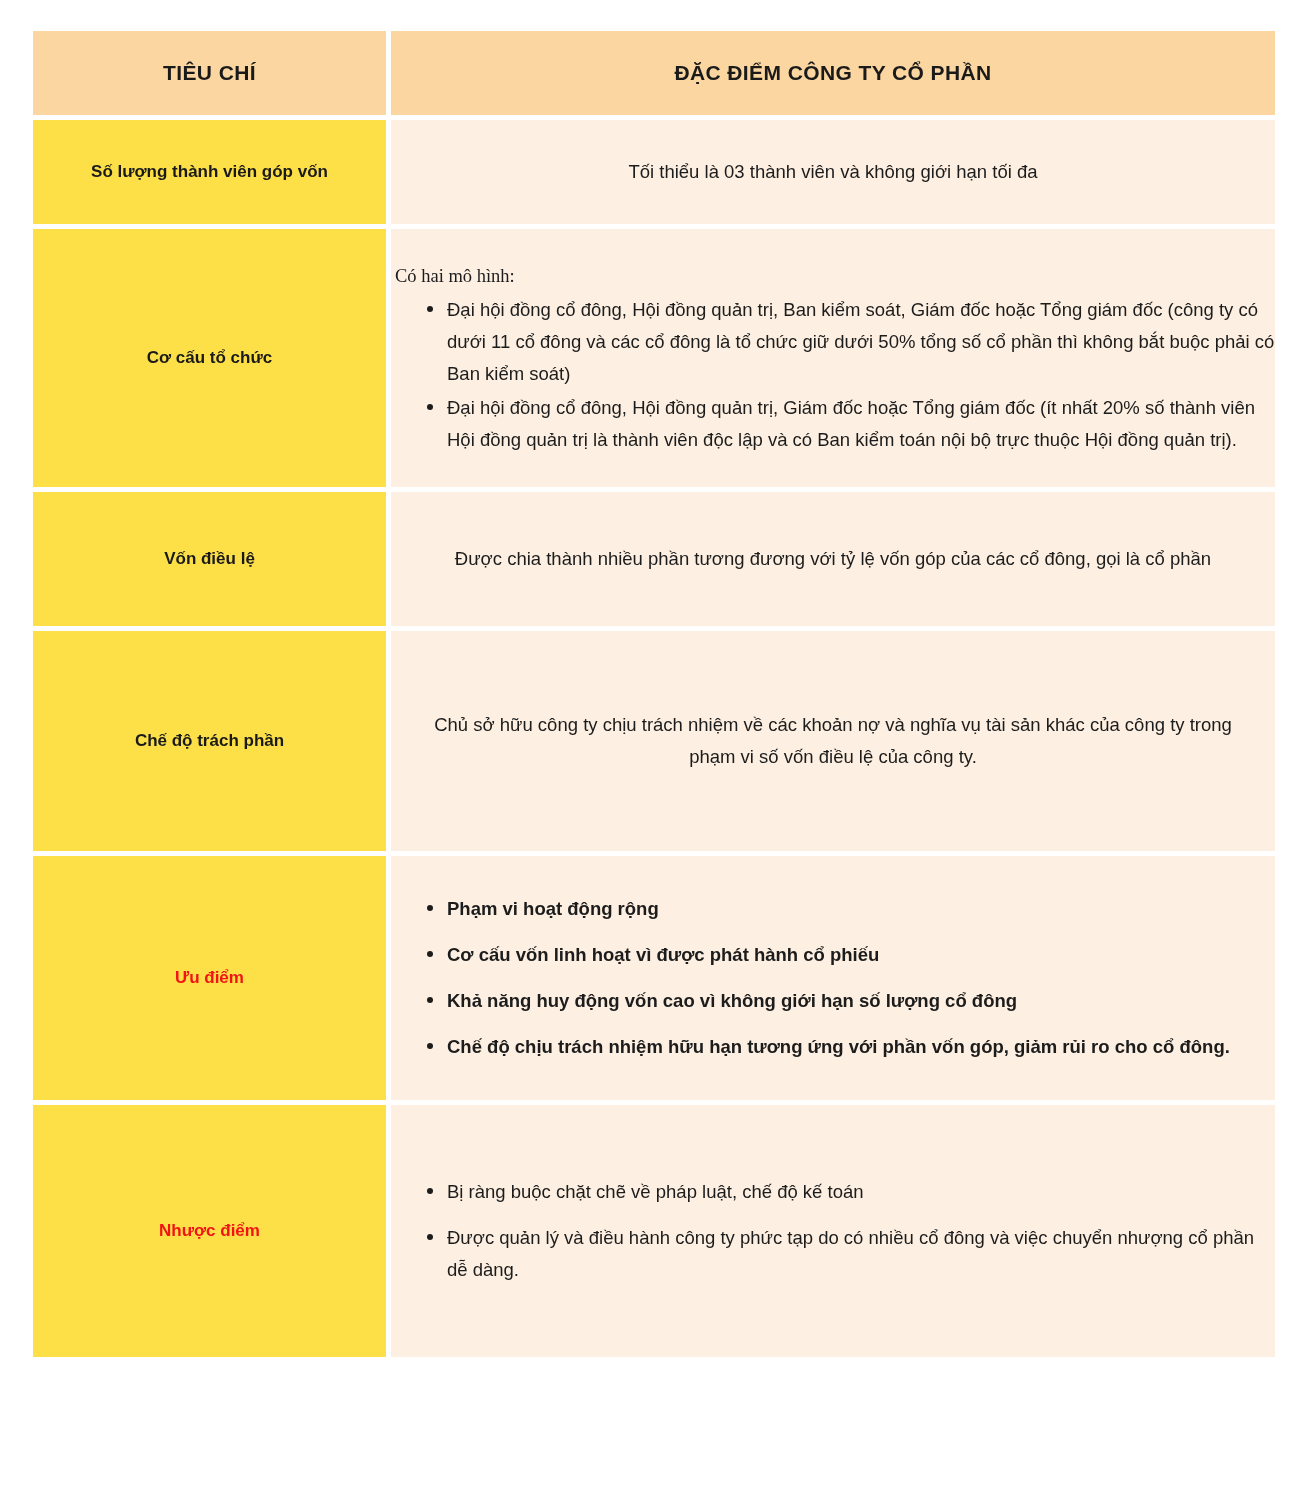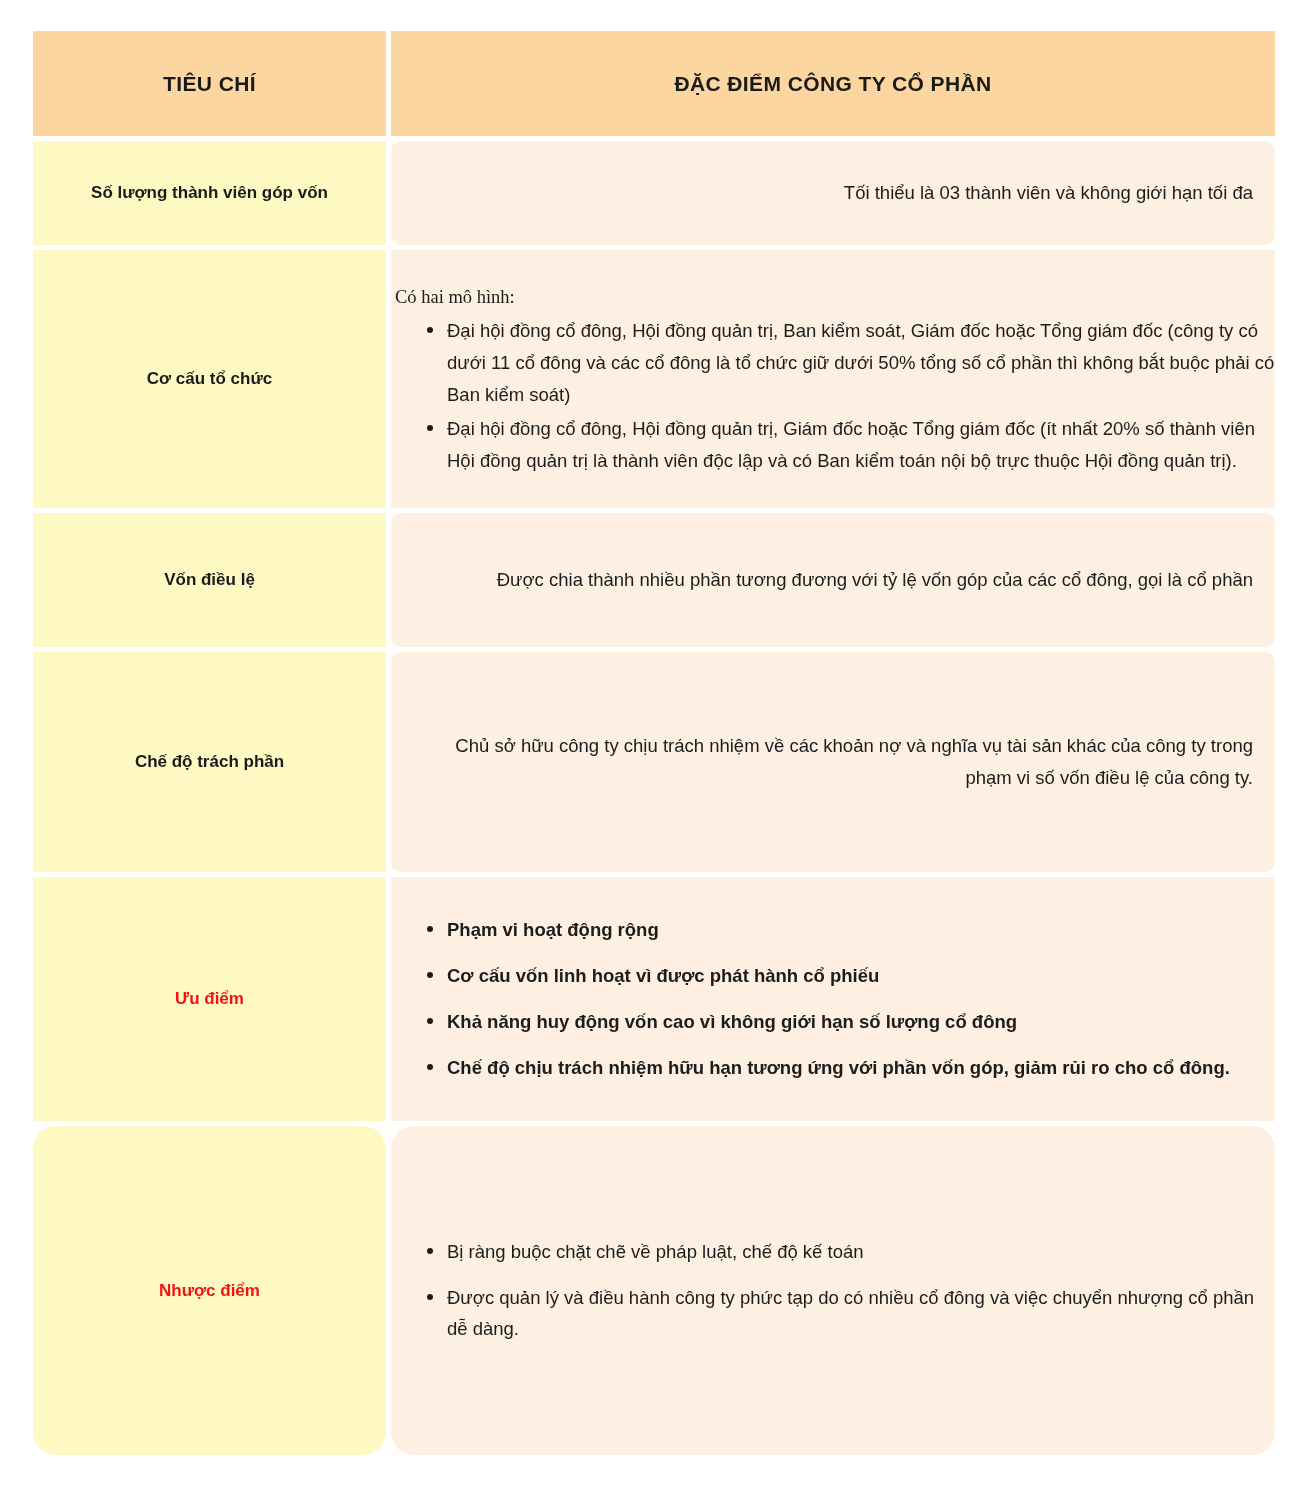--- a/index.html
+++ b/index.html
@@ -38,52 +38,51 @@
     vertical-align: middle;
   }
 
   col.col-criteria { width: 353px; }
   col.col-detail   { width: 884px; }
 
   
   .header-cell {
     background: #fbd6a0;
     text-align: center;
-    height: 105px;
+    height: 84px;
     font-weight: bold;
     font-size: 21px;
     letter-spacing: 0.4px;
     color: #1a1a1a;
     vertical-align: middle;
   }
 
   
   .criteria-cell {
-    background: #fef9c3;
+    background: #fde047;
     text-align: center;
     font-weight: bold;
     font-size: 17px;
     color: #1a1a1a;
     padding: 6px 14px;
     line-height: 1.4;
   }
   .criteria-cell.accent span {
     color: #f21414;
   }
 
   .detail-cell {
     background: #fdf0e2;
     font-size: 18.5px;
     color: #1c1c1c;
     line-height: 1.72;
     padding: 14px 26px;
   }
   .detail-cell.centered {
-    text-align: right;
-    border-radius: 10px;
+    text-align: center;
   }
   .detail-cell.centered .plain-text {
     display: block;
     max-width: 840px;
     margin: 0 auto;
   }
 
   .intro-line {
     margin: 0 0 2px 0;
     padding-left: 4px;
@@ -118,21 +117,21 @@
   }
   ul.bullets.spaced > li:last-child { margin-bottom: 0; }
 
   
   tr.row-members  .criteria-cell, tr.row-members  .detail-cell { height: 104px; }
   tr.row-structure .criteria-cell, tr.row-structure .detail-cell { height: 258px; }
   tr.row-capital  .criteria-cell, tr.row-capital  .detail-cell { height: 134px; }
   tr.row-liability .criteria-cell, tr.row-liability .detail-cell { height: 220px; }
   tr.row-funding  .criteria-cell, tr.row-funding  .detail-cell { height: 114px; }
   tr.row-pros     .criteria-cell, tr.row-pros     .detail-cell { height: 244px; font-weight: bold; }
-  tr.row-cons     .criteria-cell, tr.row-cons     .detail-cell { height: 329px; border-radius: 23px; }
+  tr.row-cons     .criteria-cell, tr.row-cons     .detail-cell { height: 252px; }
 </style>
 </head>
 <body>
 
 <div class="table-wrap">
   <table class="comparison-table">
     <colgroup>
       <col class="col-criteria">
       <col class="col-detail">
     </colgroup>

